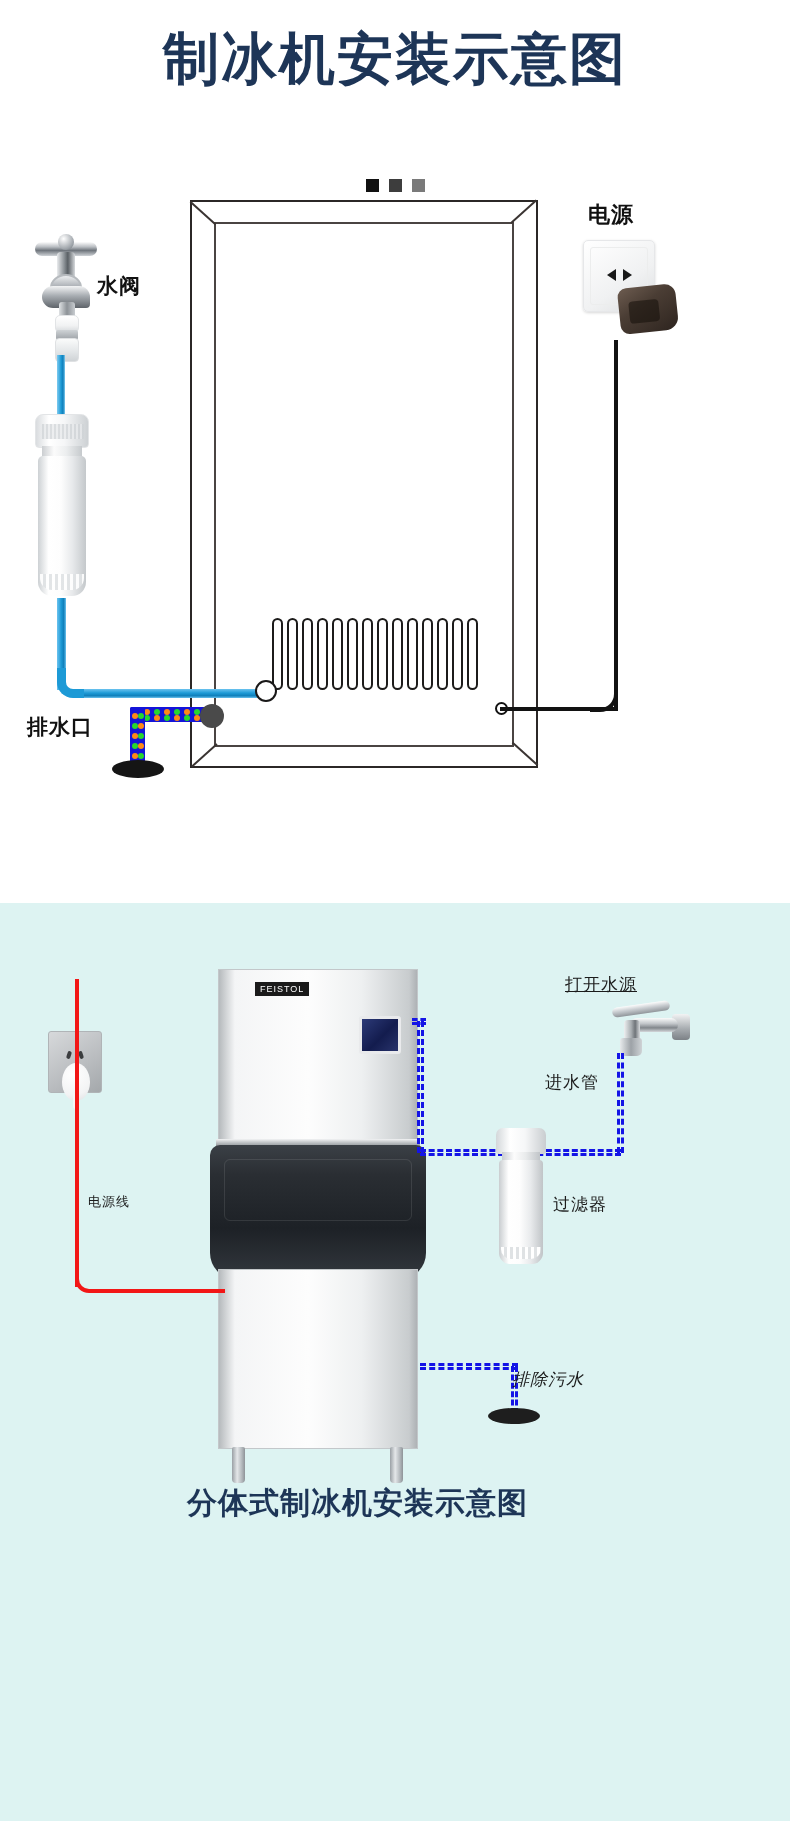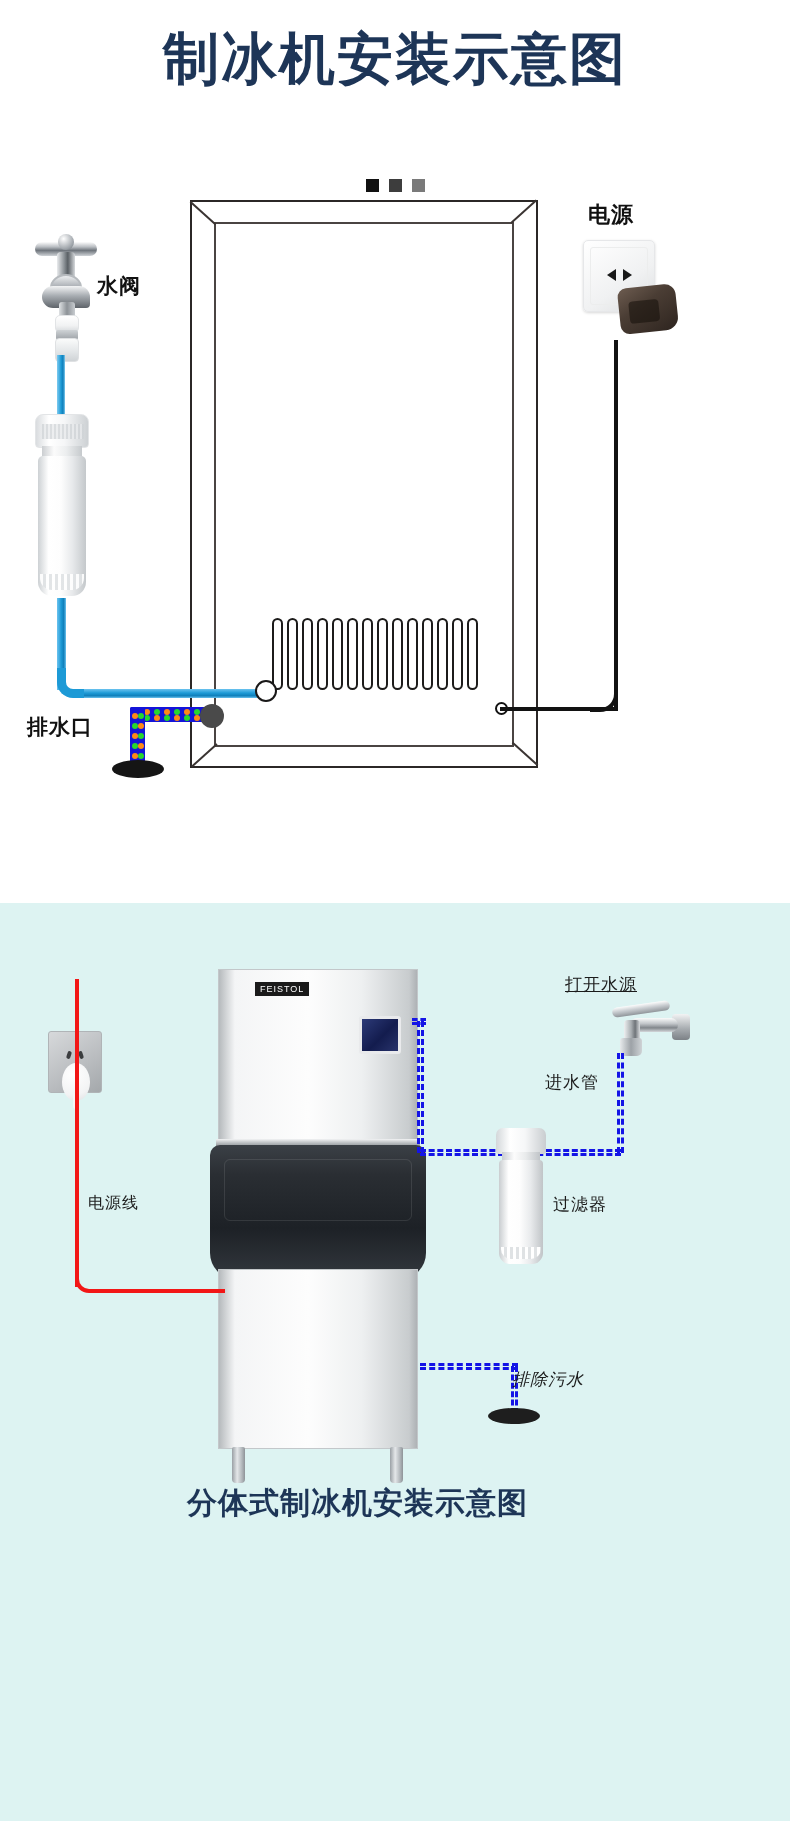--- a/index.html
+++ b/index.html
@@ -286,21 +286,21 @@
   .drain2-v { position:absolute; left:511px; top:463px; width:7px; height:48px;
     border-left:3px dashed #1414e6; border-right:3px dashed #1414e6; }
   .drain2-pad { position:absolute; left:488px; top:505px; width:52px; height:16px;
     background:#1e1e1e; border-radius:50%; }
 
   
   .lbl-s2 { position:absolute; font-size:17px; color:#1b1b1b; letter-spacing:1px; }
   .lbl-open { left:565px; top:70px;text-decoration:underline; }
   .lbl-inlet { left:545px; top:168px; }
   .lbl-filter { left:553px; top:290px; }
-  .lbl-cord { left:88px; top:290px; font-size:16px; }
+  .lbl-cord { left:88px; top:290px; font-size:13px; }
   .lbl-waste { left:512px; top:465px;font-style:italic; }
 
   .cap2 {
     position:absolute; left:0; top:580px; width:715px; text-align:center;
     font-size:30px; font-weight:bold; color:#1d3557; letter-spacing:1px;
   }
 </style>
 </head>
 <body>
 

